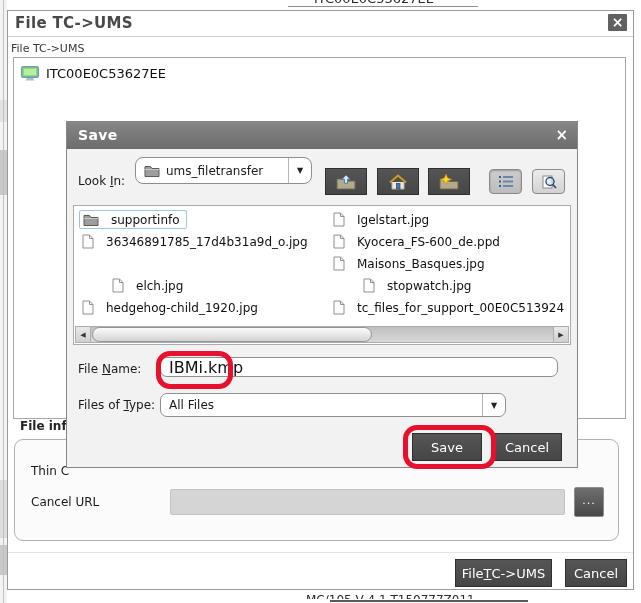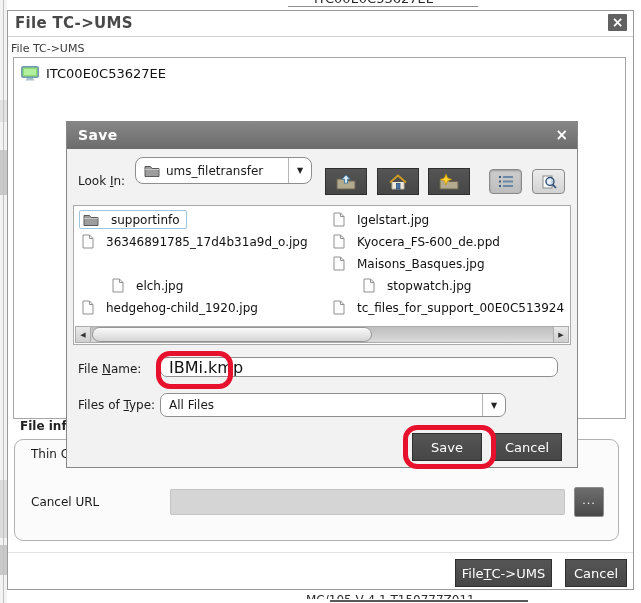--- a/index.html
+++ b/index.html
@@ -31,21 +31,21 @@
   .md-close { position:absolute; right:6px; top:3px; width:19px; height:17px; background:#616161;
     color:#fff; font-size:14px; font-weight:bold; line-height:16px; text-align:center; border-radius:1px; cursor:default; }
   .md-sublabel { position:absolute; left:3px; top:31px; font-size:11px; color:#3a3a3a; }
   .md-tree { position:absolute; left:5px; top:46px; width:613px; height:362px; background:#fff; border:1px solid #a6a6a6; }
   .tree-item { position:absolute; left:7px; top:6px; display:flex; align-items:center; gap:7px; height:18px; }
   .tree-item .lbl { font-size:13px; color:#111; }
 
   .fi-label { position:absolute; left:12px; top:408px; font-weight:bold; font-size:12px; color:#222; white-space:nowrap; }
   .fi-panel { position:absolute; left:6px; top:428px; width:605px; height:102px; background:#fbfbfb;
     border:1px solid #b2b2b2; border-radius:9px; }
-  .thin-text { position:absolute; left:16px; top:7px; white-space:nowrap; }
+  .thin-text { position:absolute; left:16px; top:24px; white-space:nowrap; }
   .turl-label { position:absolute; left:16px; top:55px; white-space:nowrap; }
   .turl-field { position:absolute; left:155px; top:49px; width:395px; height:26px; background:#d5d5d5;
     border:1px solid #c3c3c3; border-radius:2px; }
   .turl-browse { position:absolute; left:559px; top:47px; width:30px; height:30px;
     background:linear-gradient(#6e6e6e,#484848); border:1px solid #8d8d8d; border-radius:2px;
     color:#fff; font-size:11px; text-align:center; line-height:26px; letter-spacing:1px; cursor:pointer; }
   .md-sep { position:absolute; left:0; right:0; top:541px; height:1px; background:#e3e3e3; }
 
   .btn-dark { background:linear-gradient(#555,#464646); border:1px solid #2f2f2f; color:#fff;
     font-size:13px; display:flex; align-items:center; justify-content:center; cursor:pointer; white-space:nowrap; }

